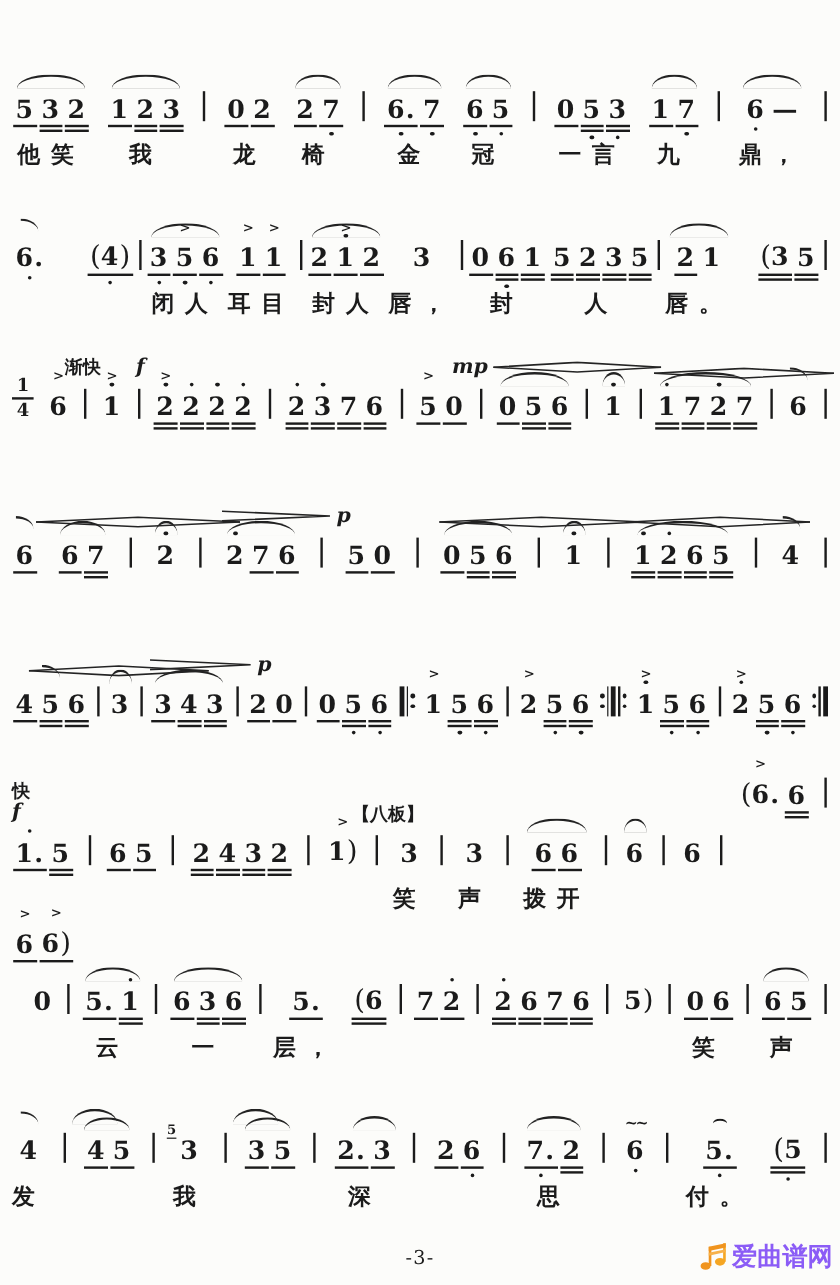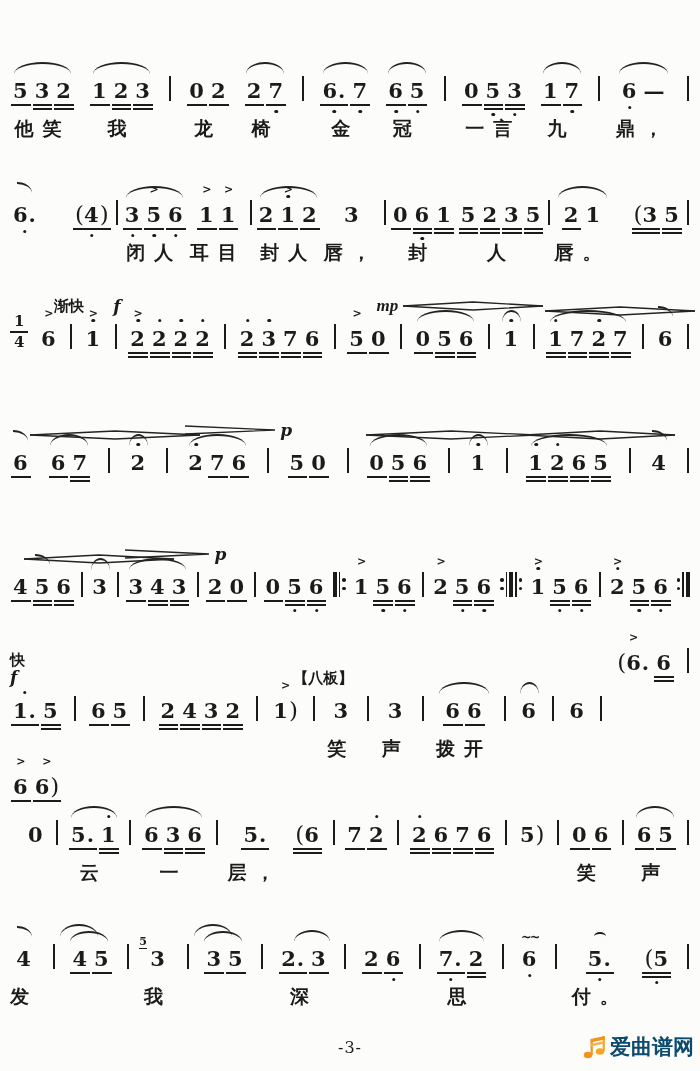--- a/index.html
+++ b/index.html
@@ -64,21 +64,21 @@
   .rep .dots i { width:3.5px; height:3.5px; border-radius:50%; background:#1b1b1b; }
   .tsw { display:flex; flex-direction:column; align-items:center; font-size:15px;
          font-weight:bold; line-height:1.1; margin-bottom:0; }
   .tsw .tsn { border-bottom:2px solid #1b1b1b; padding:0 4px 1px; }
   .tsw .tsd { padding-top:1px; }
   .footer { position:absolute; left:0; right:0; bottom:10px; height:34px; }
   .pageno { position:absolute; left:0; right:0; bottom:4px; text-align:center;
             font-size:16px; letter-spacing:1px; }
   .wm { position:absolute; right:6px; bottom:0; display:flex; align-items:flex-end;
         gap:2px; font-family:"Liberation Sans", sans-serif; font-weight:bold;
-        font-size:21px; color:#0c4a6e; }
+        font-size:21px; color:#8b5cf6; }
 </style>
 </head>
 <body>
 
 <div class="sheet">
   <div class="score" id="score">
       <div class="line">
         <div class="cell">
           <div class="top">
             <div class="arc"></div>
@@ -422,21 +422,21 @@
         </div>
         <div class="cell">
           <div class="top"></div>
           <div class="nr">
             <div class="bl"></div>
           </div>
           <div class="lyr"></div>
         </div>
         <div class="cell">
           <div class="ann">
-            <span class="dyn" style="margin-left: -36px; font-family: Liberation Serif, serif;">mp</span>
+            <span class="dyn" style="margin-left: -36px;">mp</span>
             <span class="hp"><svg width="140" height="10" viewBox="0 0 140 10">
                 <polyline points="0,5 70,1 140,5" fill="none" stroke="#242424" stroke-width="1.3"></polyline>
                 <polyline points="0,5 70,9 140,5" fill="none" stroke="#242424" stroke-width="1.3"></polyline>
               </svg></span>
           </div>
           <div class="top">
             <div class="arc"></div>
           </div>
           <div class="nr">
             <span class="n u1"><span class="d">0</span></span>

